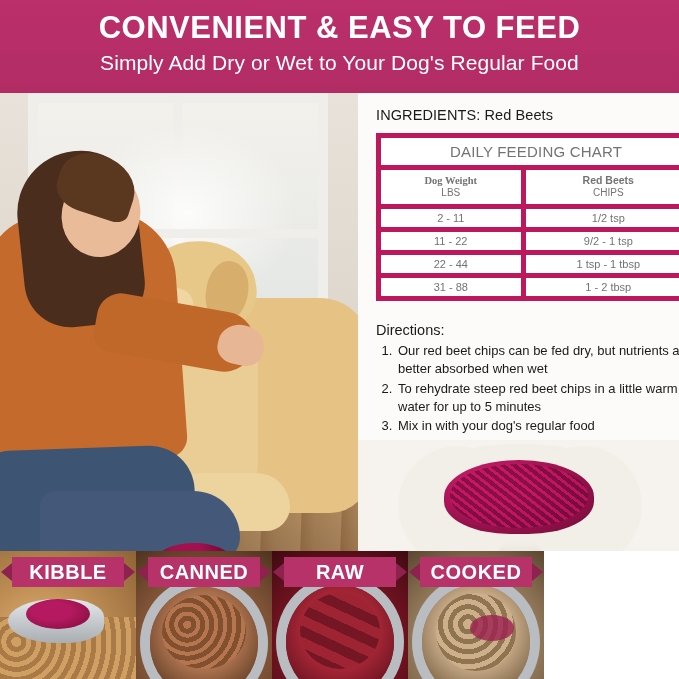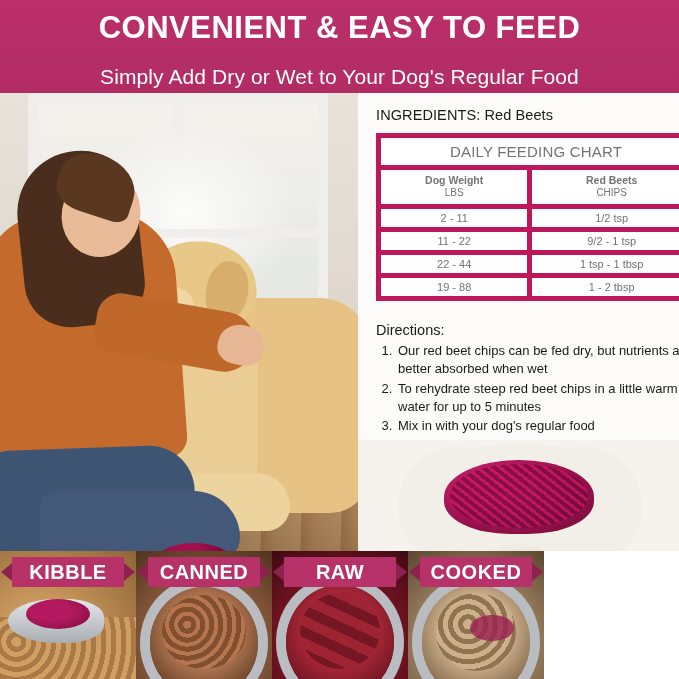--- a/index.html
+++ b/index.html
@@ -36,21 +36,21 @@
     font-weight: bold;
     letter-spacing: 0.5px;
     line-height: 1.05;
     margin: 0;
     text-transform: uppercase;
   }
   .header-sub {
     font-size: 21px;
     font-weight: normal;
     line-height: 1.15;
-    margin-top: 20px;
+    margin-top: 6px;
     letter-spacing: 0.1px;
   }
 
   
   .photo-pane {
     position: absolute;
     left: 0; top: 93px;
     width: 358px;
     height: 458px;
     overflow: hidden;
@@ -489,42 +489,42 @@
   <div class="info-pane">
     <div class="ingredients">INGREDIENTS: Red Beets</div>
 
     <table class="feeding">
       <tbody>
           <tr>
         <td class="chart-title" colspan="2">DAILY FEEDING CHART</td>
       </tr>
       <tr>
         <th class="col-head">
-          <span style="font-weight:bold;font-size:10.5px;">Dog Weight</span>
+          <span style="font-weight:bold;font-size:10.5px;font-family:Liberation Serif, serif;">Dog Weight</span>
           <span>LBS</span>
         </th>
         <th class="col-head">
           <span style="font-weight:bold;font-size:10.5px;">Red Beets</span>
           <span>CHIPS</span>
         </th>
       </tr>
       <tr>
         <td>2 - 11</td>
         <td>1/2 tsp</td>
       </tr>
       <tr>
         <td>11 - 22</td>
         <td>9/2 - 1 tsp</td>
       </tr>
       <tr>
         <td>22 - 44</td>
         <td>1 tsp - 1 tbsp</td>
       </tr>
       <tr>
-        <td>19 - 88</td>
+        <td>31 - 88</td>
         <td>1 - 2 tbsp</td>
       </tr>
     </tbody>
       </table>
 
     <div class="directions-title">Directions:</div>
     <ol class="directions">
       <li>Our red beet chips can be fed dry, but nutrients are better absorbed when wet</li>
       <li>To rehydrate steep red beet chips in a little warm water for up to 5 minutes</li>
       <li>Mix in with your dog's regular food</li>

